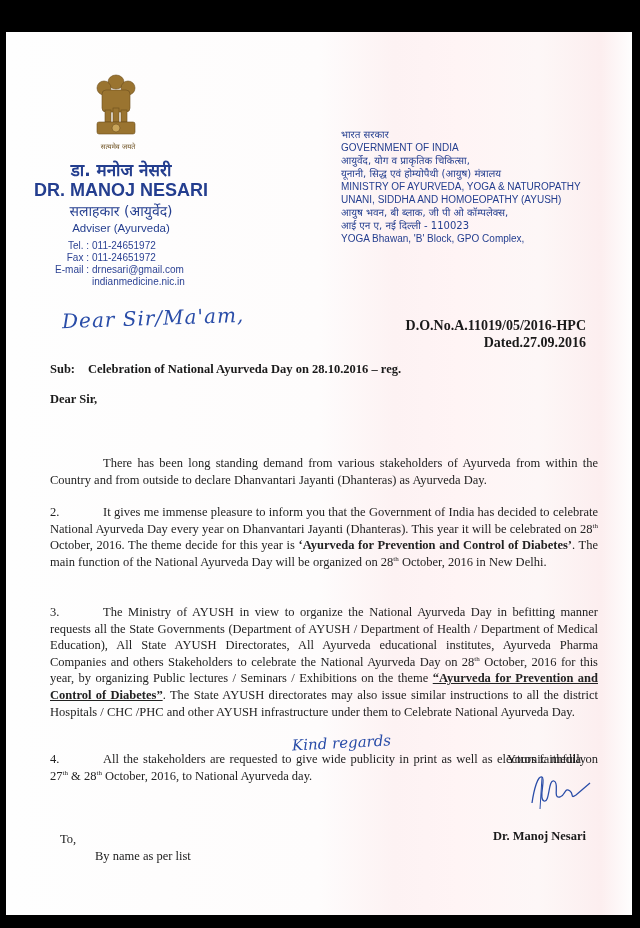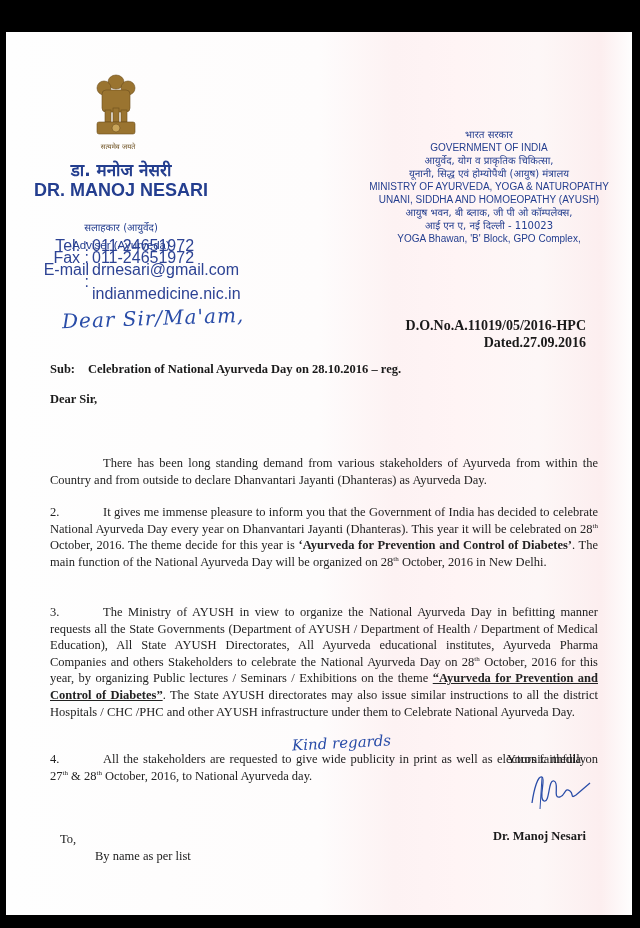--- a/index.html
+++ b/index.html
@@ -17,30 +17,30 @@
   .motto {
     position: absolute; left: 82px; top: 110px; width: 60px; text-align: center;
     font-family: "DejaVu Sans", sans-serif; font-size: 7px; color: #6d5020;
   }
   .left-head {
     position: absolute; left: 20px; top: 128px; width: 190px; text-align: center;
     font-family: "Liberation Sans", sans-serif; color: #243e8f;
   }
   .hi-name { font-family: "DejaVu Sans", sans-serif; font-size: 17px; font-weight: bold; line-height: 20px; }
   .en-name { font-size: 18px; font-weight: bold; line-height: 20px; letter-spacing: 0px; }
-  .hi-role { font-family: "DejaVu Sans", sans-serif; font-size: 10px; line-height: 18px; margin-top: 19px; }
+  .hi-role { font-family: "DejaVu Sans", sans-serif; font-size: 14px; line-height: 18px; margin-top: 2px; }
   .en-role { font-size: 11.5px; line-height: 16px; }
   .contacts {
     position: absolute; left: 30px; top: 208px;
-    font-family: "Liberation Sans", sans-serif; font-size: 16px; line-height: 12px; color: #2d4394;
+    font-family: "Liberation Sans", sans-serif; font-size: 10px; line-height: 12px; color: #2d4394;
   }
   .contacts .row { display: flex; }
   .contacts .lbl { width: 53px; text-align: right; padding-right: 3px; }
   .right-head {
-    position: absolute; left: 343px; top: 96px; width: 280px; text-align: center;
+    position: absolute; left: 335px; top: 96px; width: 280px; text-align: left;
     font-family: "Liberation Sans", sans-serif; font-size: 10px; line-height: 13px; color: #243e8f;
   }
   .right-head .hi { font-family: "DejaVu Sans", sans-serif; font-size: 10px; }
   .hand {
     position: absolute; font-family: "DejaVu Serif", serif; font-style: italic; color: #2a4da8;
   }
   .hand.dear { left: 56px; top: 274px; font-size: 20px; transform: rotate(-2deg); letter-spacing: 1px; }
   .hand.regards { left: 286px; top: 702px; font-size: 15px; transform: rotate(-3deg); }
   .ref {
     position: absolute; right: 46px; top: 285px; text-align: right;

